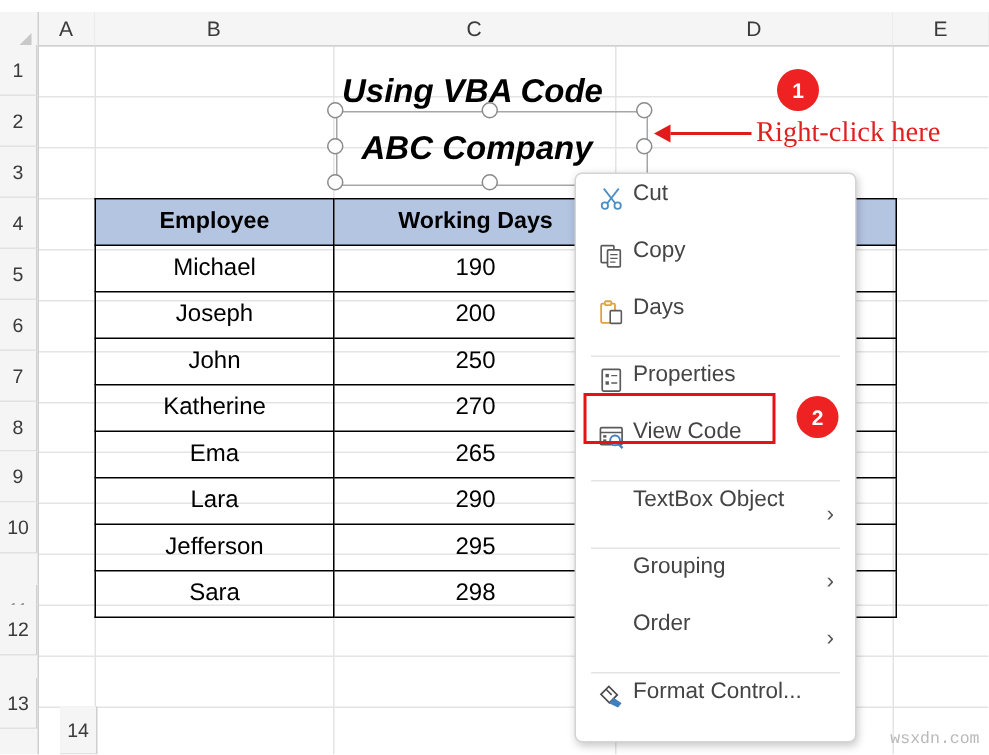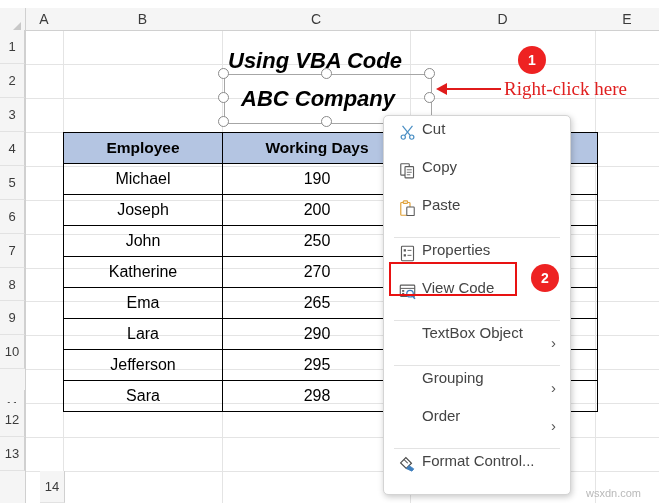--- a/index.html
+++ b/index.html
@@ -81,22 +81,22 @@
      padding-left:8px;box-sizing:border-box;}
   .ctx-ico{width:30px;height:24px;flex:0 0 30px;display:flex;
      align-items:center;justify-content:center;}
   .ctx-label{font-size:15px;color:#444;font-family:"Liberation Sans", sans-serif;}
   .ctx-sep{height:1px;background:#e3e3e3;margin:3px 10px;}
   .ctx-arrow{position:absolute;right:14px;top:50%;margin-top:-6px;
      font-size:15px;color:#555;line-height:12px;}
   .hl-box{position:absolute;left:389px;top:262px;width:128px;height:34px;
      border:2.6px solid #e81212;box-sizing:border-box;}
 
-  .wmark{position:absolute;right:18px;bottom:4px;font-size:11px;color:#b9b9b9;
-     font-family:Liberation Sans, sans-serif;margin-left:12px;}
+  .wmark{position:absolute;right:6px;bottom:4px;font-size:11px;color:#b9b9b9;
+     font-family:Liberation Mono, monospace;margin-left:12px;}
 </style>
 </head>
 <body>
 
 <div id="sheet">
 
   <div class="grid-v" style="left:63px;"></div>
   <div class="grid-v" style="left:222px;"></div>
   <div class="grid-v" style="left:410px;"></div>
   <div class="grid-v" style="left:595px;"></div>
@@ -211,21 +211,21 @@
     </div>
 
     <div class="ctx-item">
       <span class="ctx-ico">
         <svg width="17" height="17" viewBox="0 0 24 24" fill="none" stroke="#e0a33c" stroke-width="1.7">
           <rect x="2.5" y="3.5" width="13" height="18" rx="1.2"></rect>
           <rect x="6" y="1.2" width="6" height="3.6" rx="1" fill="#fff"></rect>
           <rect x="11" y="10" width="10.5" height="12" rx="1" fill="#fff" stroke="#5b5b5b" stroke-width="1.5"></rect>
         </svg>
       </span>
-      <span class="ctx-label">Paste</span>
+      <span class="ctx-label">Days</span>
     </div>
 
     <div class="ctx-sep"></div>
 
     <div class="ctx-item">
       <span class="ctx-ico">
         <svg width="17" height="17" viewBox="0 0 24 24" fill="none" stroke="#5b5b5b" stroke-width="1.6">
           <rect x="3.5" y="1.8" width="17" height="20.4" rx="1.2"></rect>
           <rect x="6.6" y="6" width="3.2" height="3.2" fill="#5b5b5b" stroke="none"></rect>
           <rect x="6.6" y="13" width="3.2" height="3.2" fill="#5b5b5b" stroke="none"></rect>
@@ -305,17 +305,17 @@
   <div class="row-head" style="top:98px;height:34px;line-height:34px;">3</div>
   <div class="row-head" style="top:132px;height:34px;line-height:34px;">4</div>
   <div class="row-head" style="top:166px;height:34px;line-height:34px;">5</div>
   <div class="row-head" style="top:200px;height:34px;line-height:34px;">6</div>
   <div class="row-head" style="top:234px;height:34px;line-height:34px;">7</div>
   <div class="row-head" style="top:268px;height:33px;line-height:33px;">8</div>
   <div class="row-head" style="top:301px;height:34px;line-height:34px;">9</div>
   <div class="row-head" style="top:335px;height:34px;line-height:34px;">10</div>
   <div class="row-head" style="top:390px;height:34px;line-height:34px;">11</div>
   <div class="row-head" style="top:403px;height:34px;line-height:34px;">12</div>
-  <div class="row-head" style="top:437px;height:34px;line-height:34px;">13</div>
+  <div class="row-head" style="top:452px;height:34px;line-height:34px;">13</div>
   <div class="row-head" style="top:471px;height:32px;line-height:32px;margin-left:40px;">14</div>
 
   <div class="wmark">wsxdn.com</div>
 </div>
 
 </body></html>

